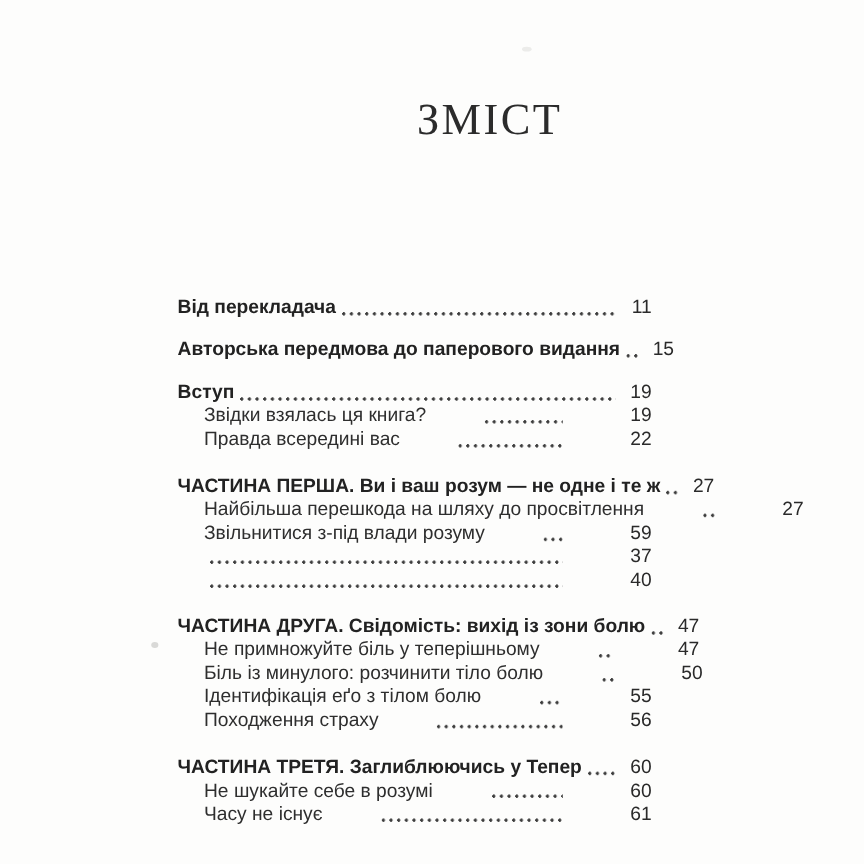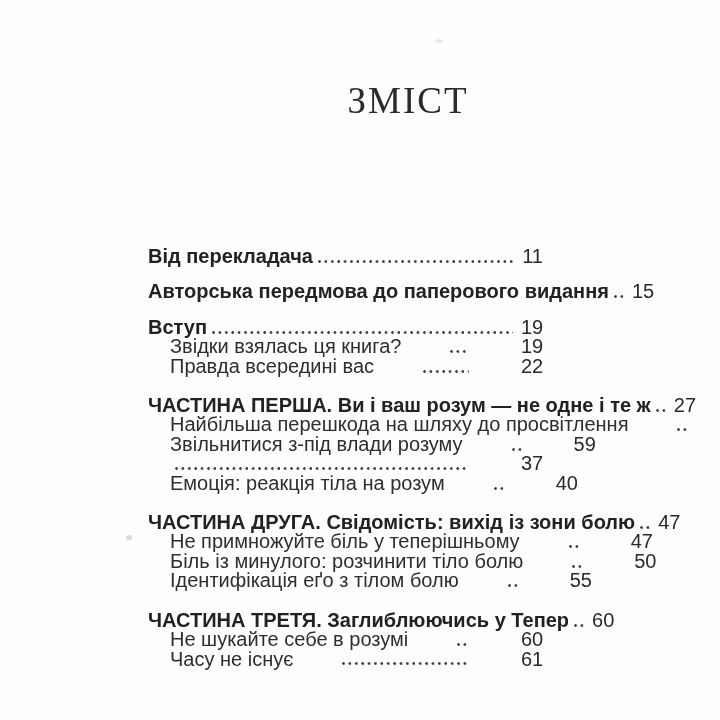--- a/index.html
+++ b/index.html
@@ -20,21 +20,21 @@
     font-weight:400;
     padding-left:48px;
   }
   .toc {
     position:absolute; left:148px; top:247px; right:177px;
   }
   .group + .group { margin-top:16px; }
   .group.part { margin-top:20px; }
   .row {
     display:flex; align-items:flex-end;
-    font-size:20px; line-height:19.4px;
+    font-size:16px; line-height:19.4px;
     white-space:nowrap;
   }
   .row.main { font-weight:700; color:#222; }
   .row.sub  { padding-left:22px; color:#2e2e2e;gap:44px; }
   .lbl { flex:0 0 auto; }
   .dots {
     flex:1 1 auto;
     align-self:flex-end;
     height:3px;
     margin:0 8px 3.5px 5px;
@@ -108,21 +108,20 @@
       <div class="row sub">
         <span class="lbl">Звільнитися з-під влади розуму</span>
         <span class="dots"></span>
         <span class="num">59</span>
       </div>
       <div class="row sub">
         <span class="dots"></span>
         <span class="num">37</span>
       </div>
       <div class="row sub">
-        <span class="lbl">Емоція: реакція тіла на розум</span>
         <span class="dots"></span>
         <span class="num">40</span>
       </div>
     </div>
 
     <div class="group part">
       <div class="row main">
         <span class="lbl">ЧАСТИНА ДРУГА. Свідомість: вихід із зони болю</span>
         <span class="dots"></span>
         <span class="num">47</span>
@@ -134,20 +133,25 @@
       </div>
       <div class="row sub">
         <span class="lbl">Біль із минулого: розчинити тіло болю</span>
         <span class="dots"></span>
         <span class="num">50</span>
       </div>
       <div class="row sub">
         <span class="lbl">Ідентифікація еґо з тілом болю</span>
         <span class="dots"></span>
         <span class="num">55</span>
+      </div>
+      <div class="row sub">
+        <span class="lbl">Походження страху</span>
+        <span class="dots"></span>
+        <span class="num">56</span>
       </div>
     </div>
 
     <div class="group part">
       <div class="row main">
         <span class="lbl">ЧАСТИНА ТРЕТЯ. Заглиблюючись у Тепер</span>
         <span class="dots"></span>
         <span class="num">60</span>
       </div>
       <div class="row sub">

